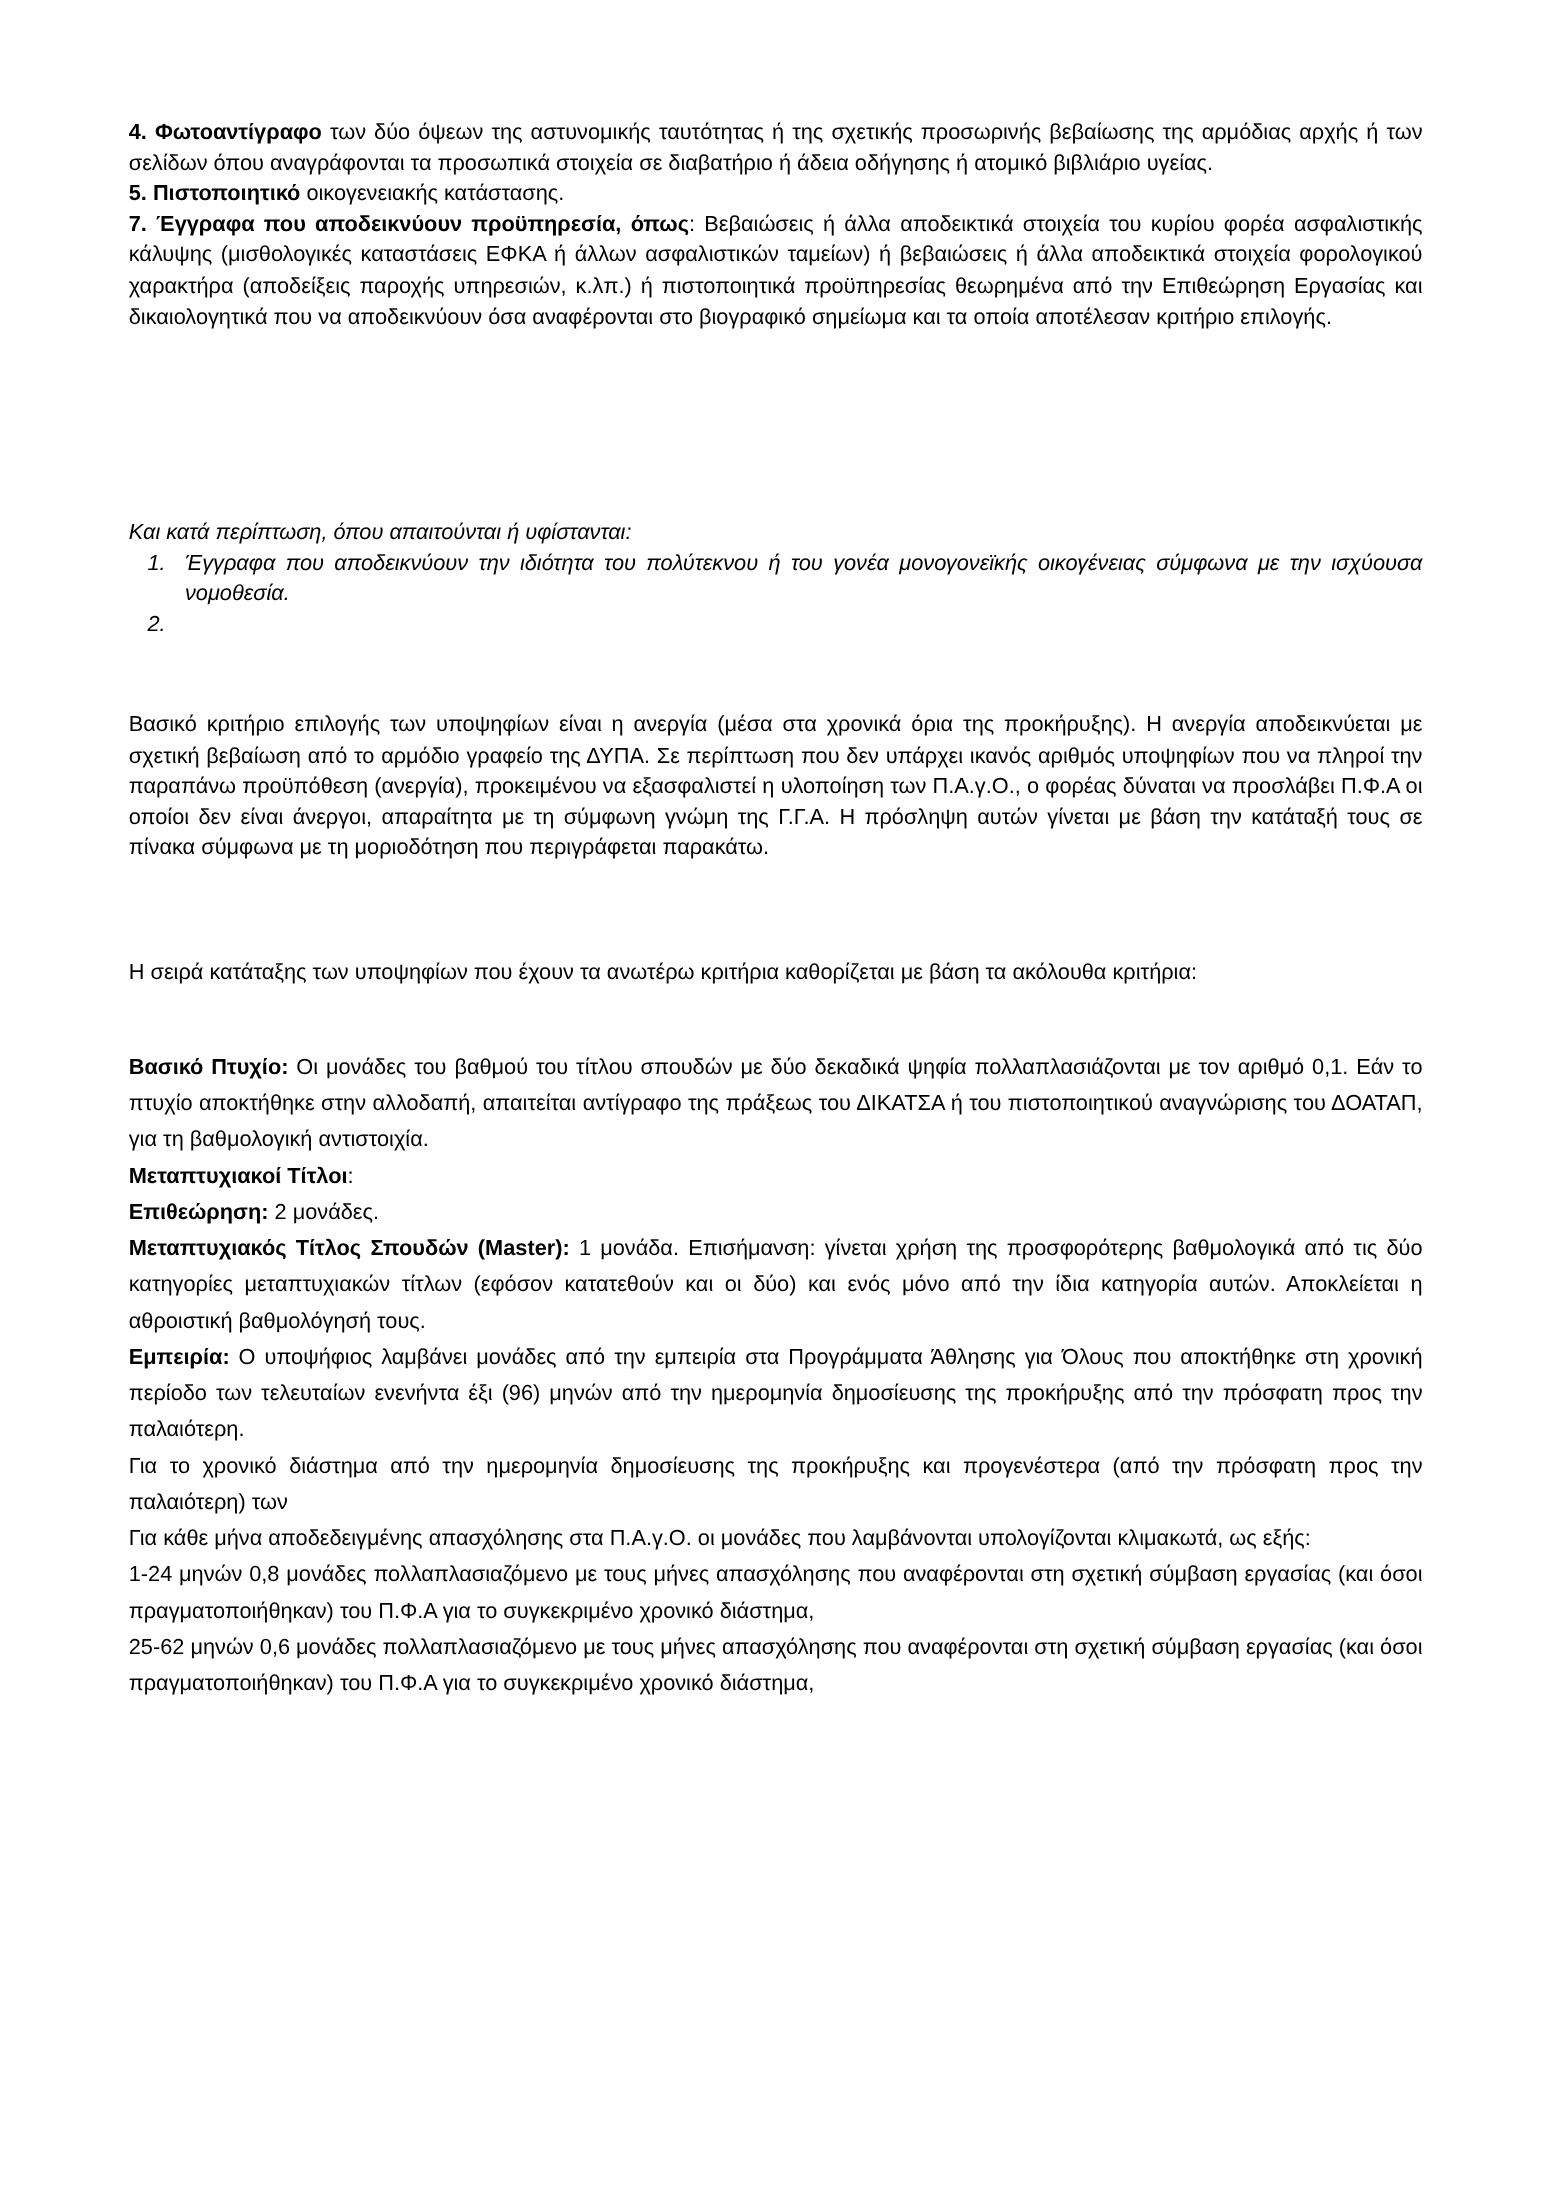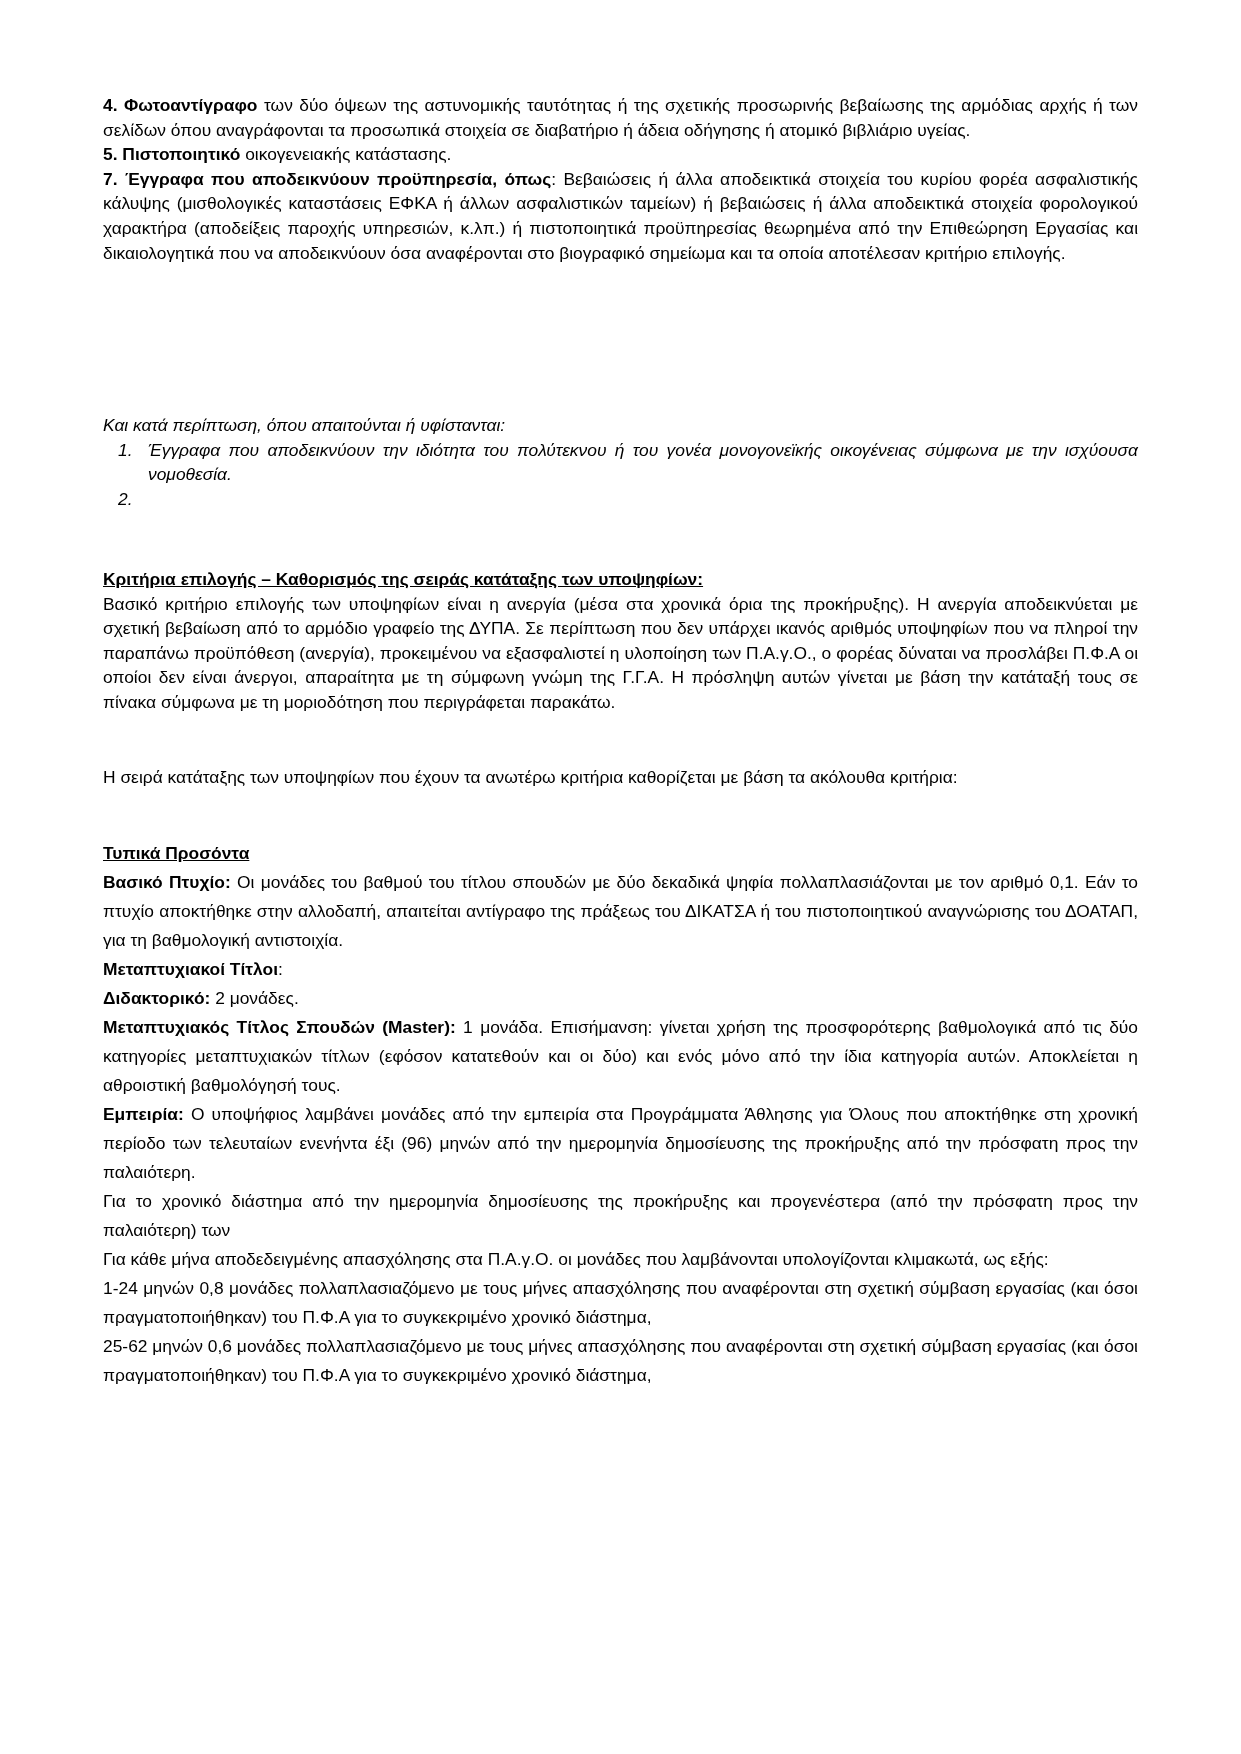--- a/index.html
+++ b/index.html
@@ -34,33 +34,31 @@
     <div class="p last li">
       <span class="num">1.</span>
       <span>Έγγραφα που αποδεικνύουν την ιδιότητα του πολύτεκνου ή του γονέα μονογονεϊκής οικογένειας σύμφωνα με την ισχύουσα νομοθεσία.</span>
     </div>
     <div class="p last li">
       <span class="num">2.</span>
     </div>
   </div>
 
   <div class="blk" style="top:474px;">
-    <p class="p last"><span class="u">Κριτήρια επιλογής – Καθορισμός της σειράς κατάταξης των υποψηφίων:</span></p>
     <p class="p last">Βασικό κριτήριο επιλογής των υποψηφίων είναι η ανεργία (μέσα στα χρονικά όρια της προκήρυξης). Η ανεργία αποδεικνύεται με σχετική βεβαίωση από το αρμόδιο γραφείο της ΔΥΠΑ. Σε περίπτωση που δεν υπάρχει ικανός αριθμός υποψηφίων που να πληροί την παραπάνω προϋπόθεση (ανεργία), προκειμένου να εξασφαλιστεί η υλοποίηση των Π.Α.γ.Ο., ο φορέας δύναται να προσλάβει Π.Φ.Α οι οποίοι δεν είναι άνεργοι, απαραίτητα με τη σύμφωνη γνώμη της Γ.Γ.Α. Η πρόσληψη αυτών γίνεται με βάση την κατάταξή τους σε πίνακα σύμφωνα με τη μοριοδότηση που περιγράφεται παρακάτω.</p>
   </div>
 
   <div class="blk" style="top:672px;">
     <p class="p last">Η σειρά κατάταξης των υποψηφίων που έχουν τα ανωτέρω κριτήρια καθορίζεται με βάση τα ακόλουθα κριτήρια:</p>
   </div>
 
   <div class="blk" style="top:746px;">
-    <p class="p2 last"><span class="u">Τυπικά Προσόντα</span></p>
     <p class="p2 last"><b>Βασικό Πτυχίο:</b><span> Οι μονάδες του βαθμού του τίτλου σπουδών με δύο δεκαδικά ψηφία πολλαπλασιάζονται με τον αριθμό 0,1. Εάν το πτυχίο αποκτήθηκε στην αλλοδαπή, απαιτείται αντίγραφο της πράξεως του ΔΙΚΑΤΣΑ ή του πιστοποιητικού αναγνώρισης του ΔΟΑΤΑΠ, για τη βαθμολογική αντιστοιχία.</span></p>
     <p class="p2 last"><b>Μεταπτυχιακοί Τίτλοι</b><span>:</span></p>
-    <p class="p2 last"><b>Διδακτορικό:</b><span> 2 μονάδες.</span></p>
+    <p class="p2 last"><b>Επιθεώρηση:</b><span> 2 μονάδες.</span></p>
     <p class="p2 last"><b>Μεταπτυχιακός Τίτλος Σπουδών (Master):</b><span> 1 μονάδα. Επισήμανση: γίνεται χρήση της προσφορότερης βαθμολογικά από τις δύο κατηγορίες μεταπτυχιακών τίτλων (εφόσον κατατεθούν και οι δύο) και ενός μόνο από την ίδια κατηγορία αυτών. Αποκλείεται η αθροιστική βαθμολόγησή τους.</span></p>
     <p class="p2 last"><b>Εμπειρία:</b><span> Ο υποψήφιος λαμβάνει μονάδες από την εμπειρία στα Προγράμματα Άθλησης για Όλους που αποκτήθηκε στη χρονική περίοδο των τελευταίων ενενήντα έξι (96) μηνών από την ημερομηνία δημοσίευσης της προκήρυξης από την πρόσφατη προς την παλαιότερη.</span></p>
     <p class="p2 last">Για το χρονικό διάστημα από την ημερομηνία δημοσίευσης της προκήρυξης και προγενέστερα (από την πρόσφατη προς την παλαιότερη) των</p>
     <p class="p2 last">Για κάθε μήνα αποδεδειγμένης απασχόλησης στα Π.Α.γ.Ο. οι μονάδες που λαμβάνονται υπολογίζονται κλιμακωτά, ως εξής:</p>
     <p class="p2 last">1-24 μηνών 0,8 μονάδες πολλαπλασιαζόμενο με τους μήνες απασχόλησης που αναφέρονται στη σχετική σύμβαση εργασίας (και όσοι πραγματοποιήθηκαν) του Π.Φ.Α για το συγκεκριμένο χρονικό διάστημα,</p>
     <p class="p2 last">25-62 μηνών 0,6 μονάδες πολλαπλασιαζόμενο με τους μήνες απασχόλησης που αναφέρονται στη σχετική σύμβαση εργασίας (και όσοι πραγματοποιήθηκαν) του Π.Φ.Α για το συγκεκριμένο χρονικό διάστημα,</p>
   </div>
 
 </div>
 

